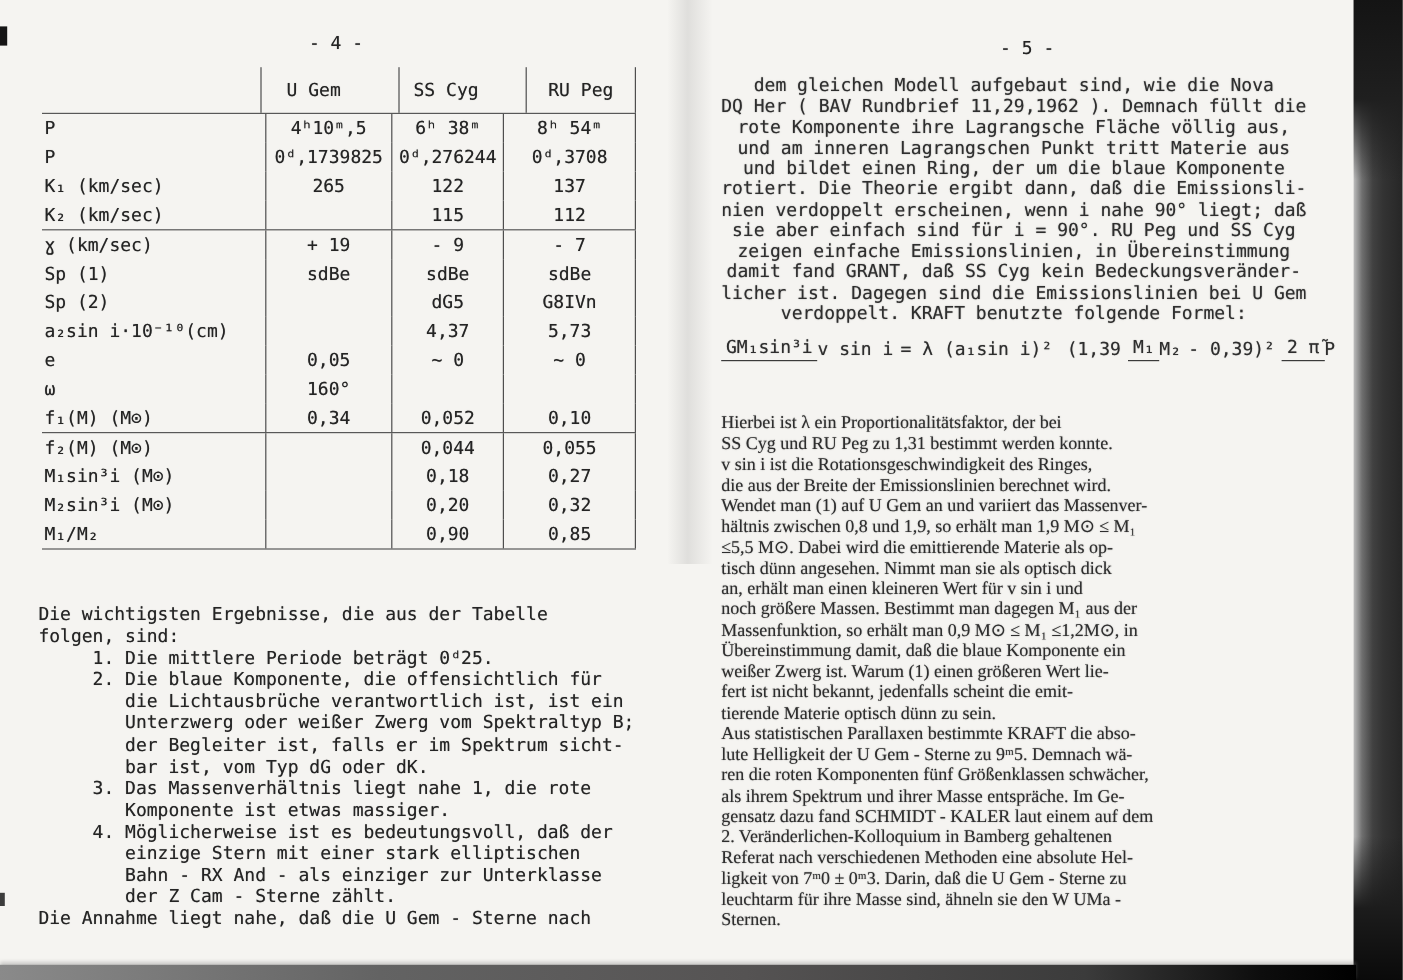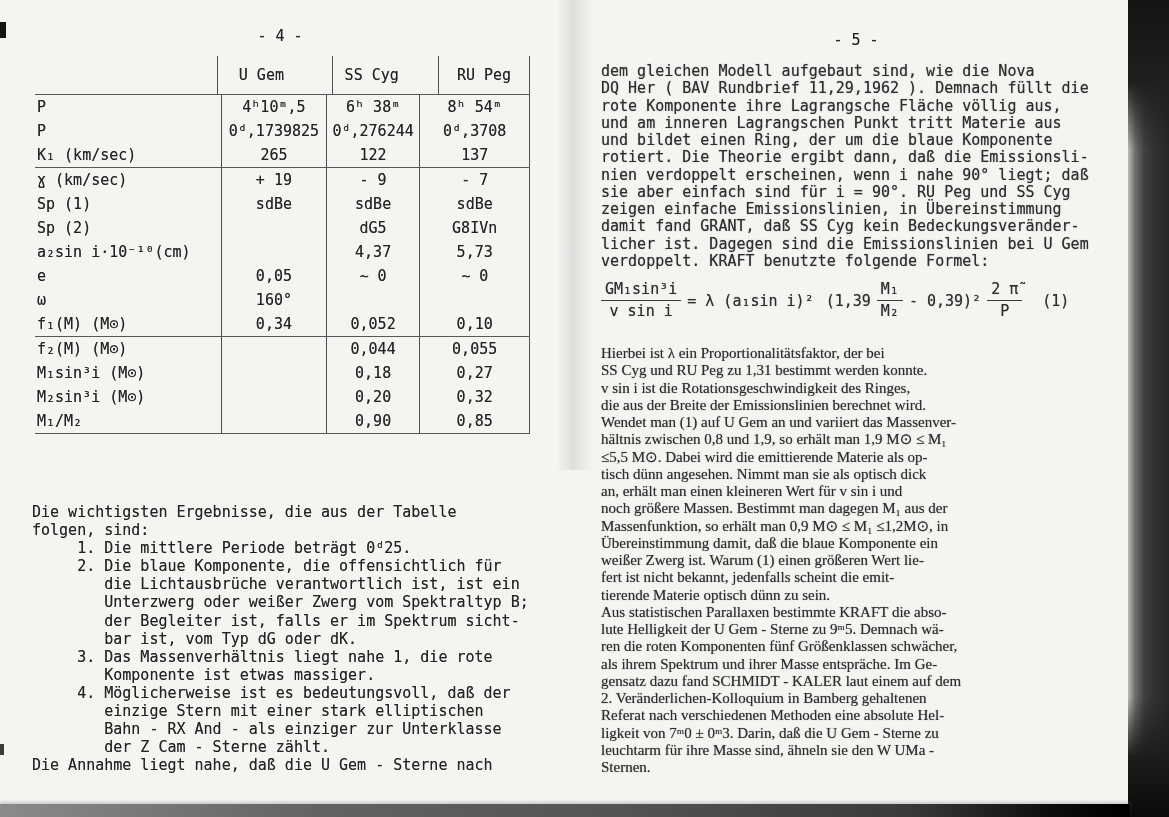--- a/index.html
+++ b/index.html
@@ -25,21 +25,21 @@
   .cell{box-sizing:border-box;font-size:15px;text-shadow:0 0 .6px rgba(30,30,30,.55);}
   .cell.lbl{width:195px;text-align:left;padding-left:2px;}
   .cell.v1{width:110px;text-align:center;border-left:1px solid #4e4e4e;height:100%;display:flex;align-items:center;justify-content:center;}
   .cell.v2{width:98px;text-align:center;border-left:1px solid #4e4e4e;height:100%;display:flex;align-items:center;justify-content:center;}
   .cell.v3{width:116px;text-align:center;border-left:1px solid #4e4e4e;border-right:1px solid #4e4e4e;height:100%;display:flex;align-items:center;justify-content:center;}
   .hrule{height:0;border-top:1px solid #585858;width:100%;}
 
   
   .formula{position:absolute;left:601px;top:280px;display:flex;align-items:center;
     font-size:15px;color:#2e2e2e;text-shadow:0 0 .8px rgba(45,45,45,.6);white-space:pre;}
-  .frac{display:inline-flex;flex-direction:column;align-items:center;line-height:19px;}
+  .frac{display:inline-flex;flex-direction:row;align-items:center;line-height:19px;}
   .frac .fnum{padding:0 4px 1px 4px;border-bottom:1.5px solid #3a3a3a;}
   .frac .fden{padding-top:1px;}
   .fpart{margin:0 6px;}
   .ftag{margin-left:20px;}
 
   
   .edge-right{
     position:absolute;top:0;right:0;width:41px;height:817px;
     background:linear-gradient(90deg,#bdbdbd 0px,#6f6f6f 7px,#414141 16px,#333333 60%,#262626 100%);
   }
@@ -85,20 +85,26 @@
           <div class="cell lbl">P</div>
           <div class="cell v1">0ᵈ,1739825</div>
           <div class="cell v2">0ᵈ,276244</div>
           <div class="cell v3">0ᵈ,3708</div>
         </div>
         <div class="trow">
           <div class="cell lbl">K₁ (km/sec)</div>
           <div class="cell v1">265</div>
           <div class="cell v2">122</div>
           <div class="cell v3">137</div>
+        </div>
+        <div class="trow">
+          <div class="cell lbl">K₂ (km/sec)</div>
+          <div class="cell v1"></div>
+          <div class="cell v2">115</div>
+          <div class="cell v3">112</div>
         </div>
         <div class="hrule"></div>
         <div class="trow">
           <div class="cell lbl">ɣ (km/sec)</div>
           <div class="cell v1">+ 19</div>
           <div class="cell v2">- 9</div>
           <div class="cell v3">- 7</div>
         </div>
         <div class="trow">
           <div class="cell lbl">Sp (1)</div>
@@ -177,21 +183,21 @@
      4. Möglicherweise ist es bedeutungsvoll, daß der
         einzige Stern mit einer stark elliptischen
         Bahn - RX And - als einziger zur Unterklasse
         der Z Cam - Sterne zählt.
 Die Annahme liegt nahe, daß die U Gem - Sterne nach</div>
   </div>
 
   <div>
     <div class="pagenum" style="left:600px;top:31px;width:512px;">- 5 -</div>
 
-    <div class="tw p5text" style="left:601px;top:63px;">dem gleichen Modell aufgebaut sind, wie die Nova
+    <div class="tw p5text" style="left:601px;top:63px;text-align:center;">dem gleichen Modell aufgebaut sind, wie die Nova
 DQ Her ( BAV Rundbrief 11,29,1962 ). Demnach füllt die
 rote Komponente ihre Lagrangsche Fläche völlig aus,
 und am inneren Lagrangschen Punkt tritt Materie aus
 und bildet einen Ring, der um die blaue Komponente
 rotiert. Die Theorie ergibt dann, daß die Emissionsli-
 nien verdoppelt erscheinen, wenn i nahe 90° liegt; daß
 sie aber einfach sind für i = 90°. RU Peg und SS Cyg
 zeigen einfache Emissionslinien, in Übereinstimmung
 damit fand GRANT, daß SS Cyg kein Bedeckungsveränder-
 licher ist. Dagegen sind die Emissionslinien bei U Gem

